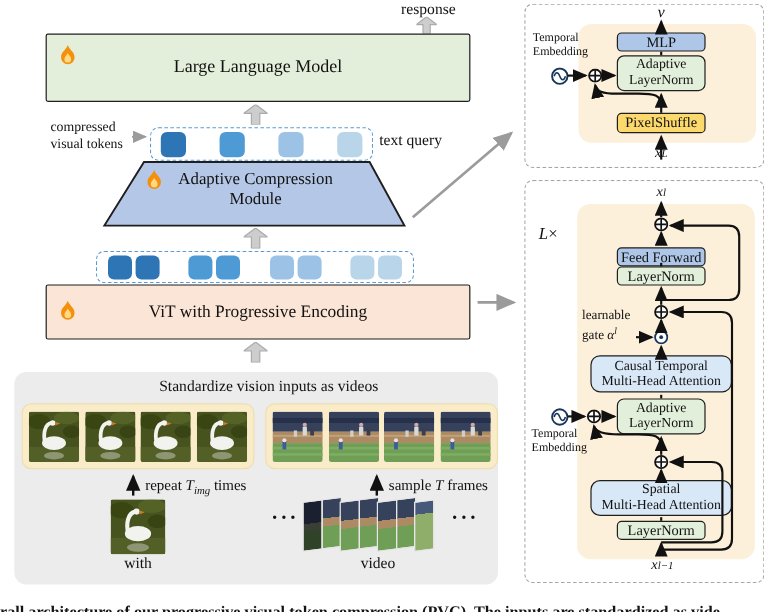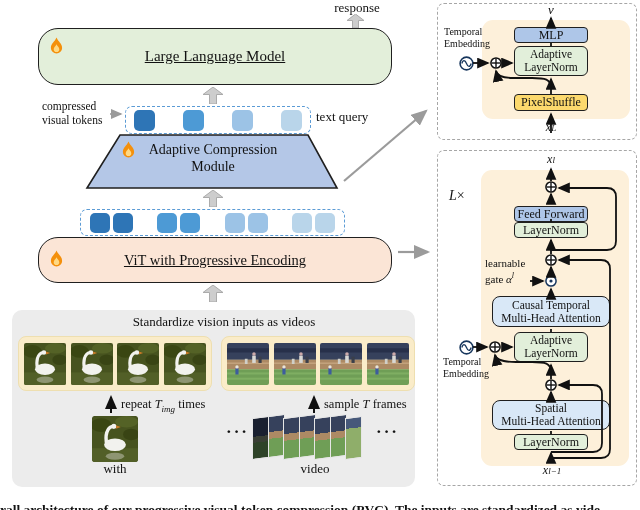--- a/index.html
+++ b/index.html
@@ -1,21 +1,21 @@
 <!DOCTYPE html>
 <html><head>
 <meta charset="utf-8">
 <style>
   html,body{margin:0;padding:0;background:#ffffff;}
   #canvas{position:relative;width:640px;height:510px;background:#ffffff;overflow:hidden;
           font-family:"Liberation Serif","DejaVu Serif",serif;color:#111;}
   .abs{position:absolute;}
   .box{position:absolute;border:1.5px solid #1f1f1f;box-sizing:border-box;
        display:flex;align-items:center;justify-content:center;text-align:center;}
-  .rounded10{border-radius:20px;text-decoration:underline;}
+  .rounded10{border-radius:2px;}
   .rounded6{border-radius:6px;}
   .rounded4{border-radius:4px;}
   .dashpanel{position:absolute;border:1.6px dashed #a6a6a6;border-radius:7px;box-sizing:border-box;background:#fff;}
   .cream{position:absolute;background:#fdf0da;border-radius:11px;}
   .tokrow{position:absolute;border:1.6px dashed #5b9bd5;border-radius:7px;background:#fff;
           box-sizing:border-box;display:flex;align-items:center;justify-content:space-between;}
   .tok{border-radius:5px;}
   .pair{display:flex;gap:3px;}
   .lbl{position:absolute;}
   .ctr{display:flex;align-items:center;justify-content:center;text-align:center;}

